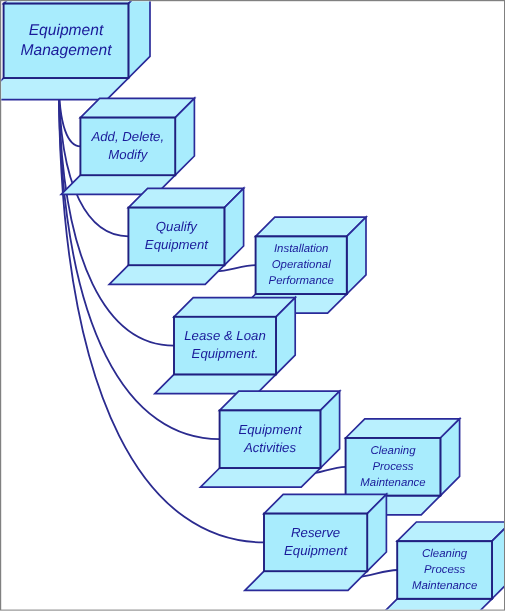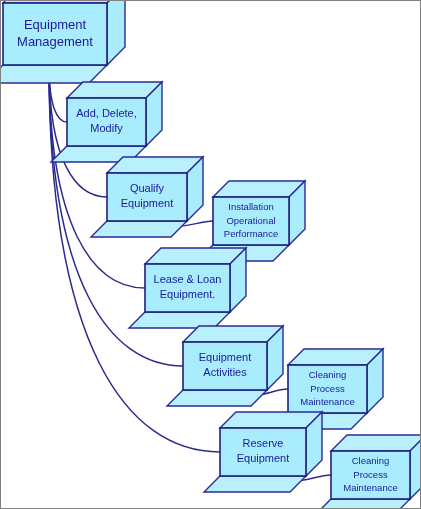--- a/index.html
+++ b/index.html
@@ -11,20 +11,21 @@
     font-family: "Liberation Sans", sans-serif;
   }
   #canvas {
     position: relative;
     width: 421px;
     height: 509px;
     background: #ffffff;
     border: 1px solid #808080;
     box-sizing: border-box;
     overflow: hidden;
+    font-style: italic;
   }
   #diagram-svg {
     position: absolute;
     left: 0;
     top: 0;
     width: 421px;
     height: 509px;
   }
   .node-label {
     fill: #1a1a99;

